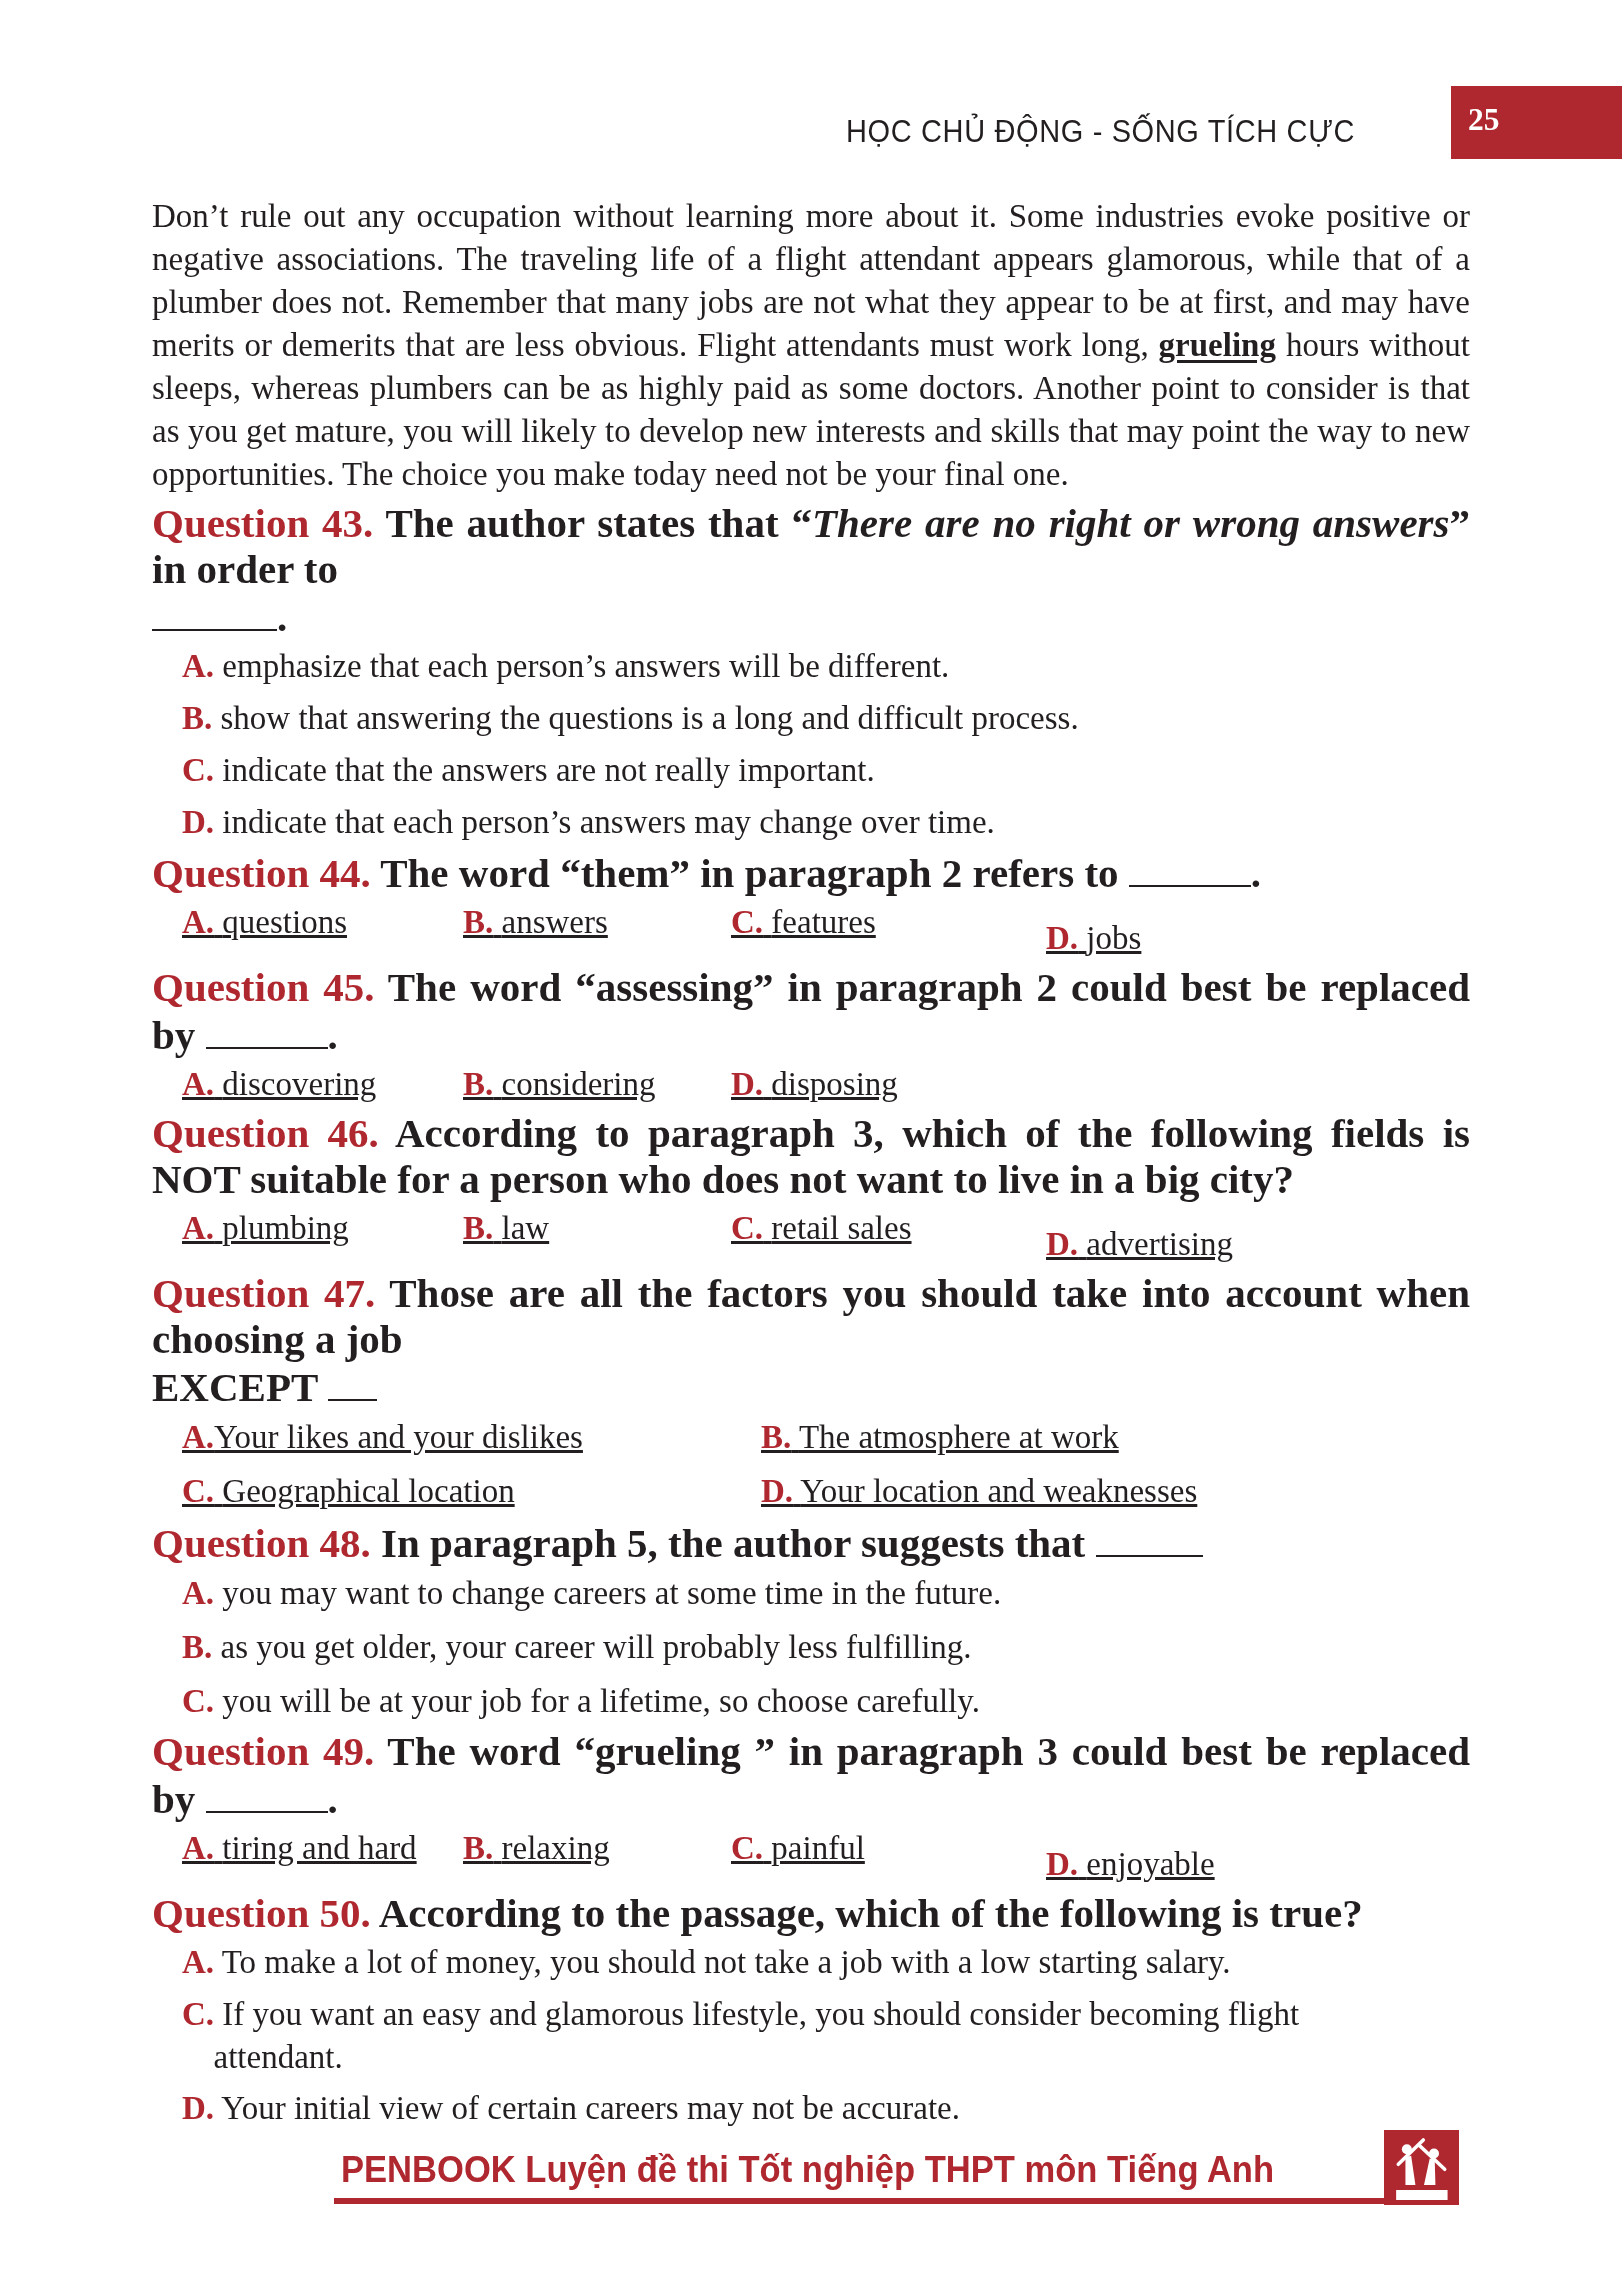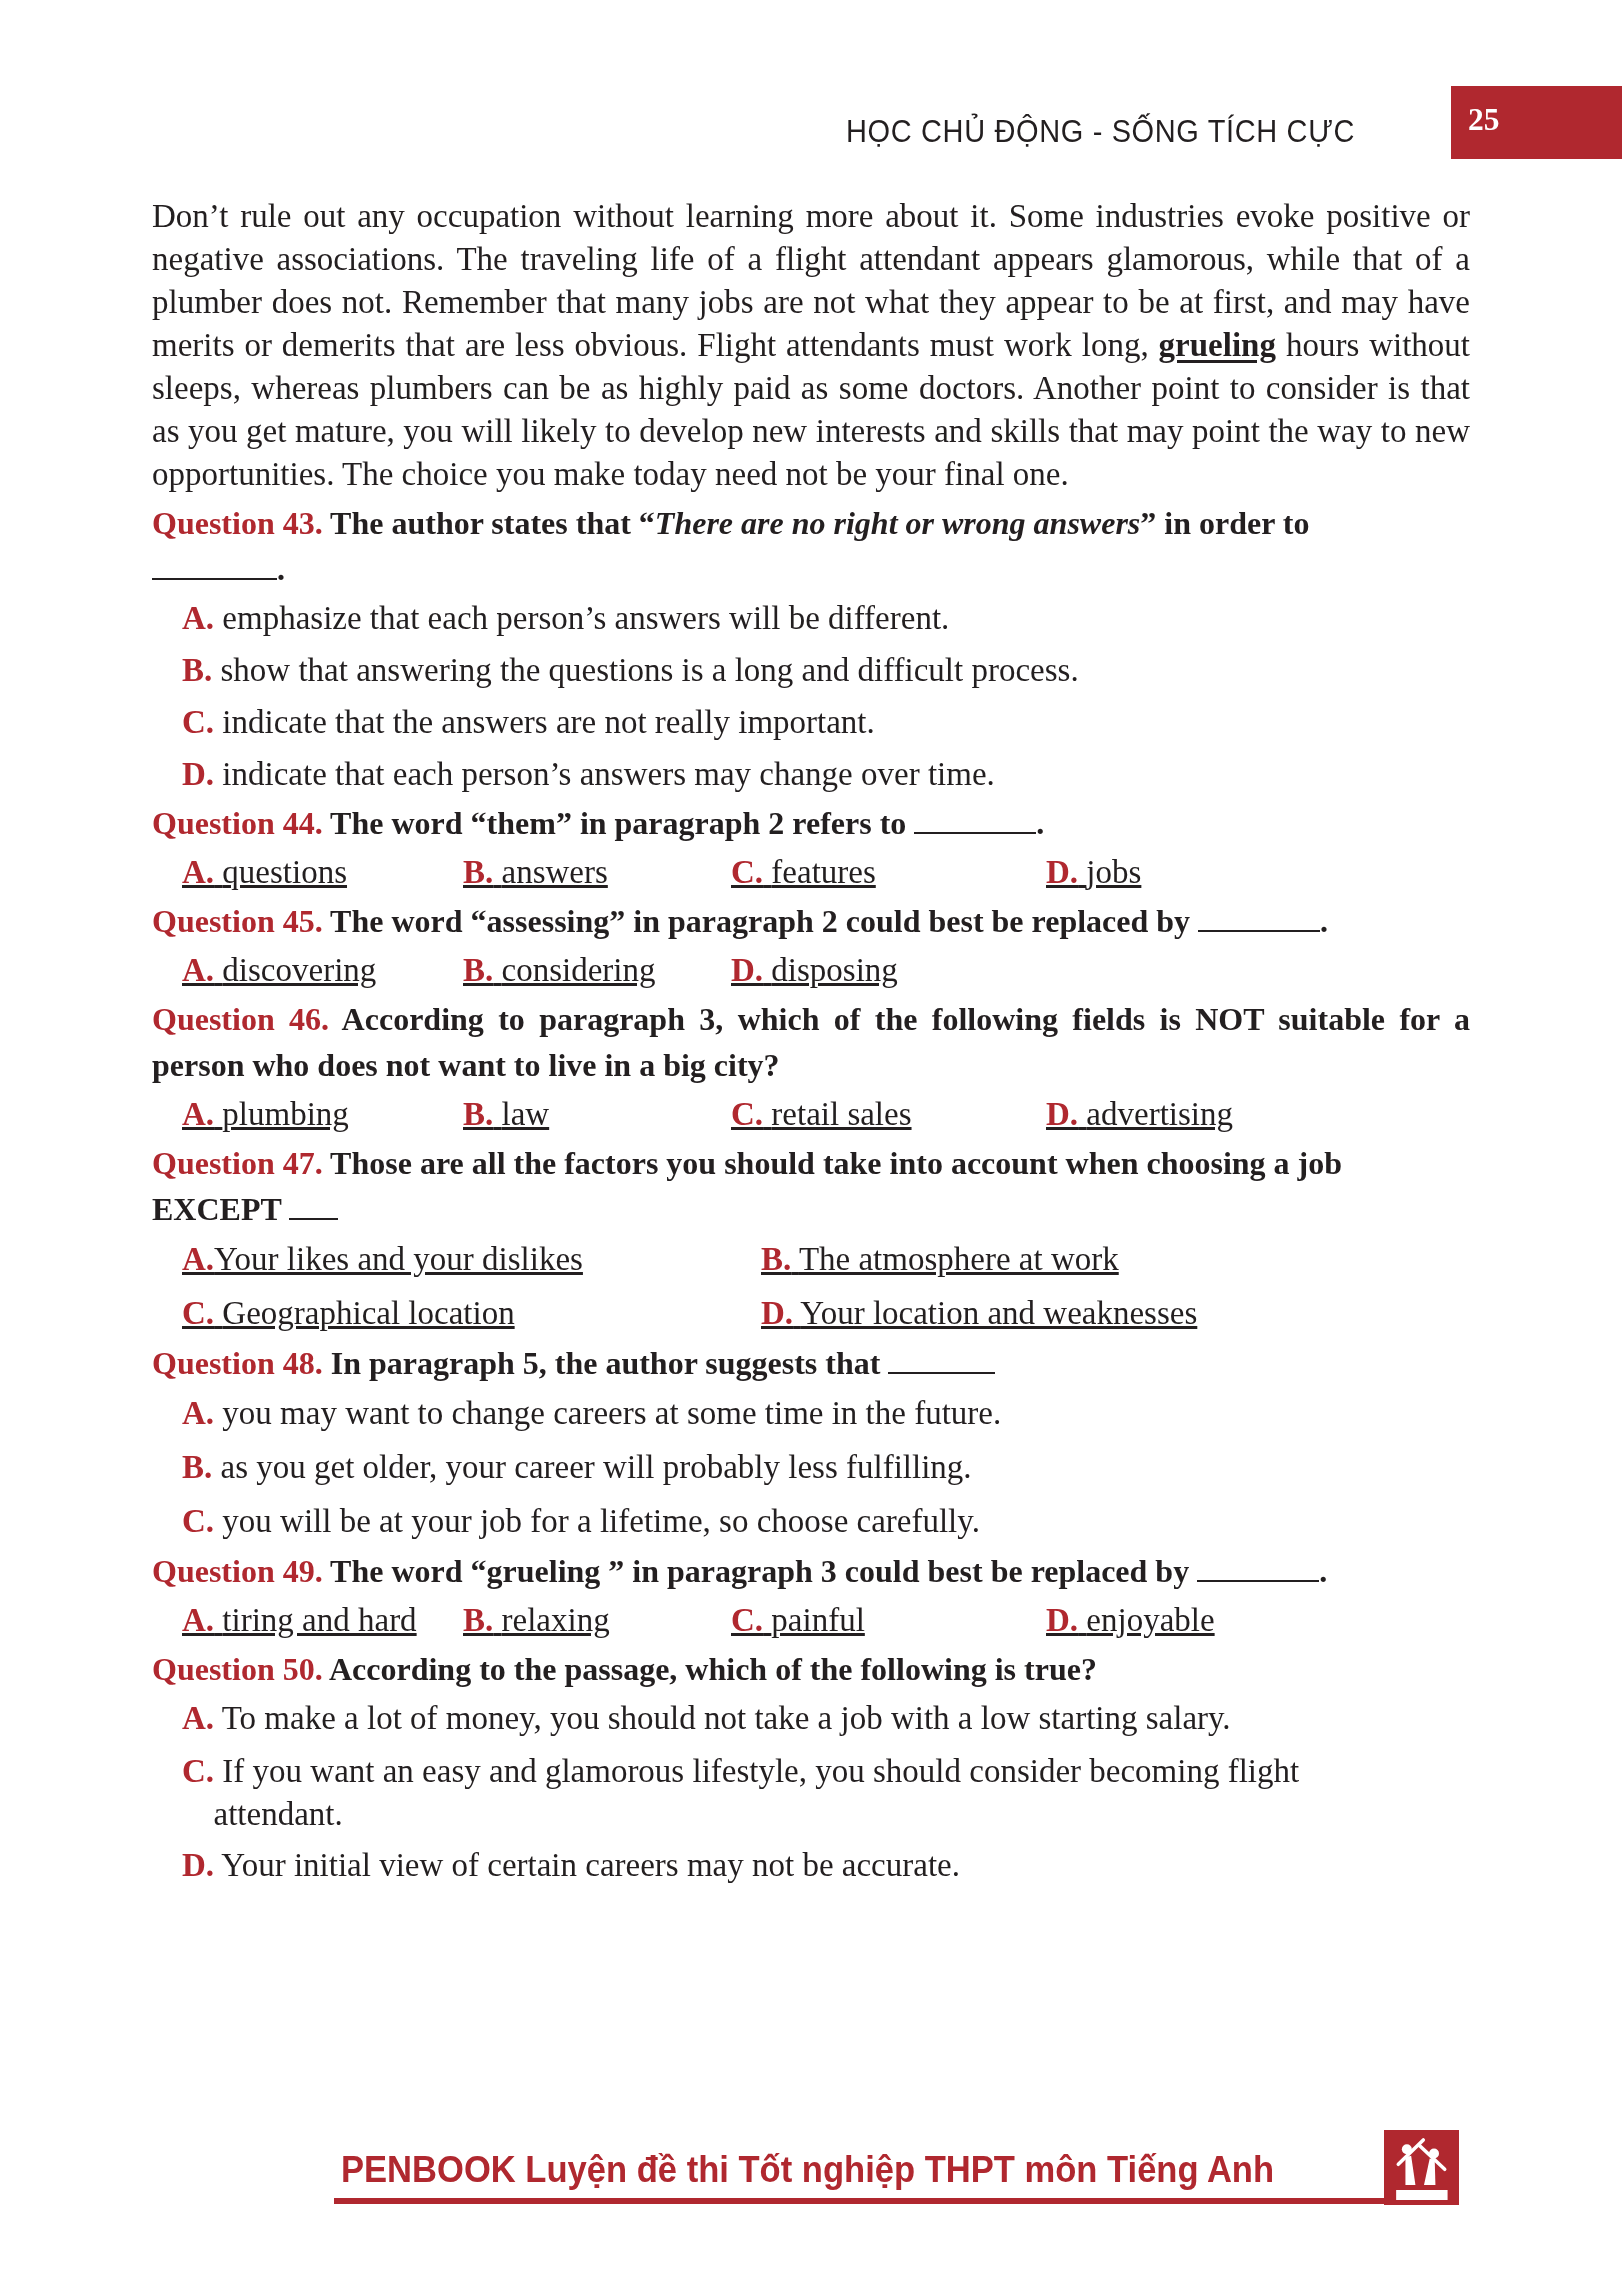--- a/index.html
+++ b/index.html
@@ -6,33 +6,33 @@
   body { width:1622px; height:2273px; position:relative; overflow:hidden;
          font-family:"Liberation Serif", "DejaVu Serif", serif; color:#231f20; }
   .hdr-text { position:absolute; left:846px; top:113px; font-family:"Liberation Sans", sans-serif;
               font-size:31.5px; letter-spacing:0.7px; color:#231f20; transform:scaleX(0.92); transform-origin:left; }
   .page-box { position:absolute; left:1451px; top:86px; width:172px; height:73px; background:#b0282f; }
   .page-num { position:absolute; left:1468px; top:102px; font-family:"Liberation Serif", serif; font-weight:bold;
               font-size:31.5px; color:#ffffff; }
   .content { position:absolute; left:152px; top:195px; width:1318px; }
   .para { font-size:33px; line-height:43px; text-align:justify; margin:0; }
   .para u { font-weight:bold; text-decoration:underline; text-decoration-thickness:2.9px; text-underline-offset:4.3px; }
-  .q { font-size:32px; line-height:46px; font-weight:bold; text-align:justify; margin:0; }
+  .q { font-size:41px; line-height:46px; font-weight:bold; text-align:justify; margin:0; }
   .q .qn { color:#b0282f; }
   .q i { font-style:italic; }
   .blank { display:inline-block; border-bottom:2.1px solid #231f20; height:0.9em; vertical-align:baseline; }
   .opts { font-size:33px; line-height:52px; }
   .opt-row { display:flex; }
   .opt { padding-left:30px;text-decoration:underline; }
   .lbl { color:#b0282f; font-weight:bold; }
   .col4 .opt { width:311px; box-sizing:border-box; }
   .col4 .opt:nth-child(1){ width:311px; }
   .col4 .opt:nth-child(2){ width:268px; padding-left:0; }
   .col4 .opt:nth-child(3){ width:315px; padding-left:0; }
-  .col4 .opt:nth-child(4){ padding-left:0; }
+  .col4 .opt:nth-child(4){ padding-left:0;margin-top:16px; }
   .col2 .opt:nth-child(1){ width:579px; }
   .col2 .opt:nth-child(2){ padding-left:0; }
   .opt-full { padding-left:30px; text-align:justify; }
   .footer-text { position:absolute; left:341px; top:2149px; font-family:"Liberation Sans", sans-serif; font-weight:bold;
                  font-size:36px; color:#b0282f; transform:scaleX(0.96); transform-origin:left; white-space:nowrap; }
   .footer-line { position:absolute; left:334px; top:2198px; width:1059px; height:6.4px; background:#b0282f; }
   .logo-box { position:absolute; left:1384px; top:2130px; width:75px; height:75px; background:#b0282f; }
   .logo-box svg { width:75px; height:75px; display:block; }
 </style>
 </head>

